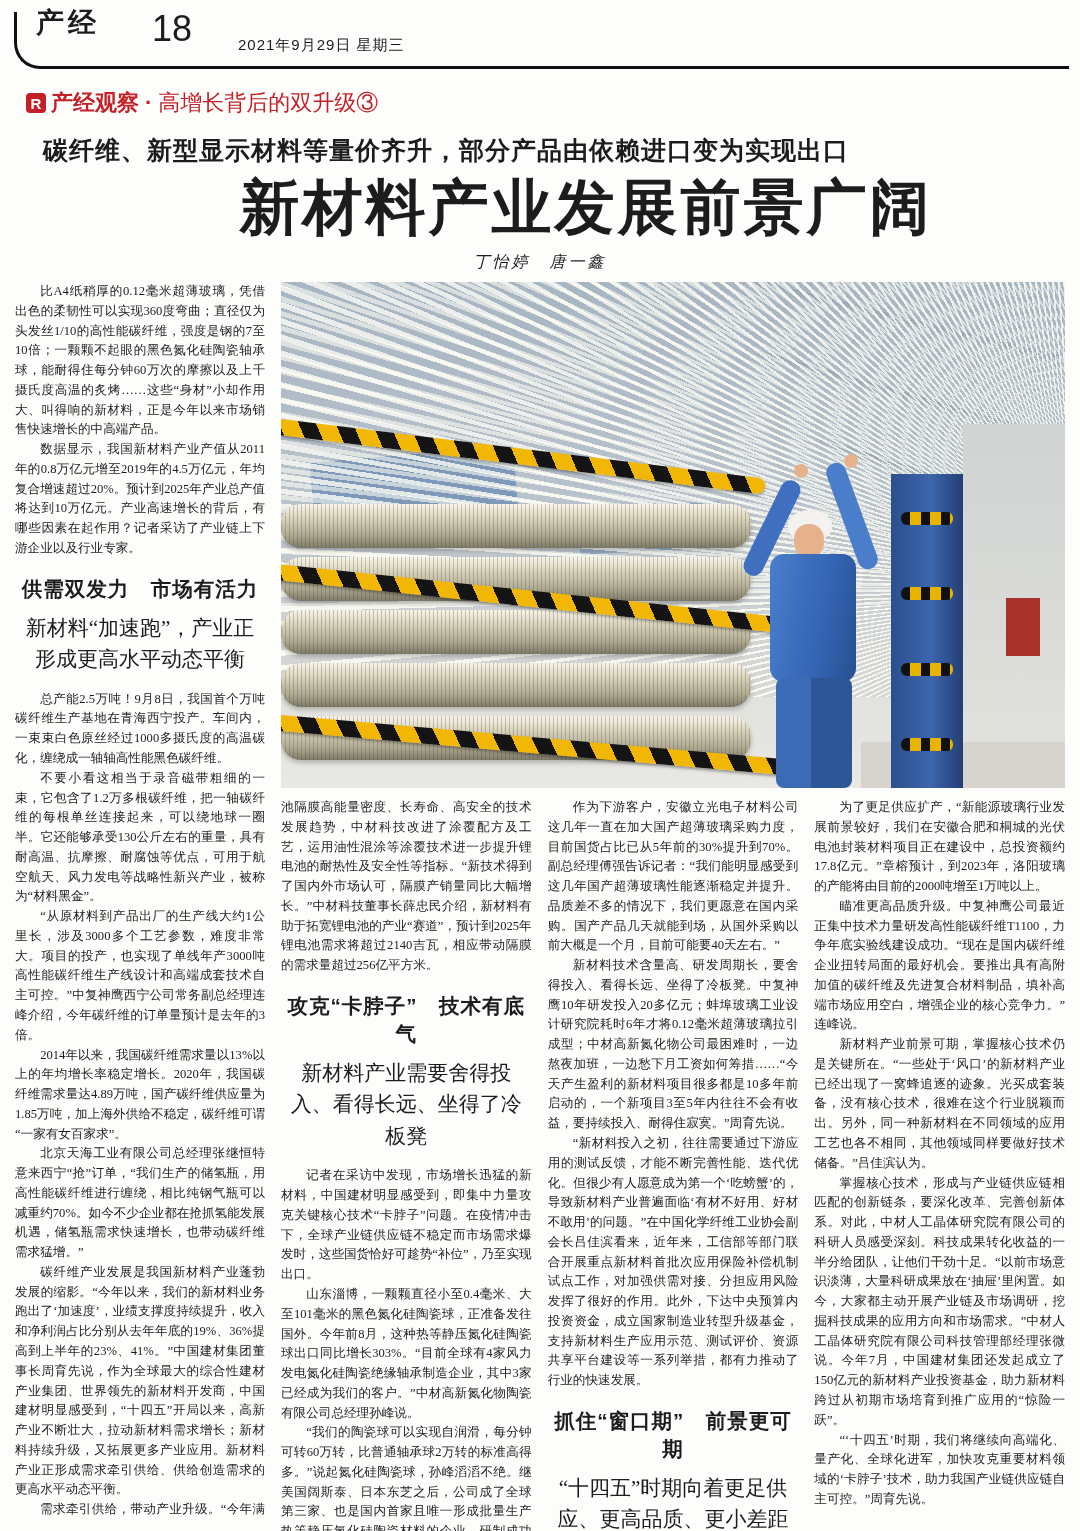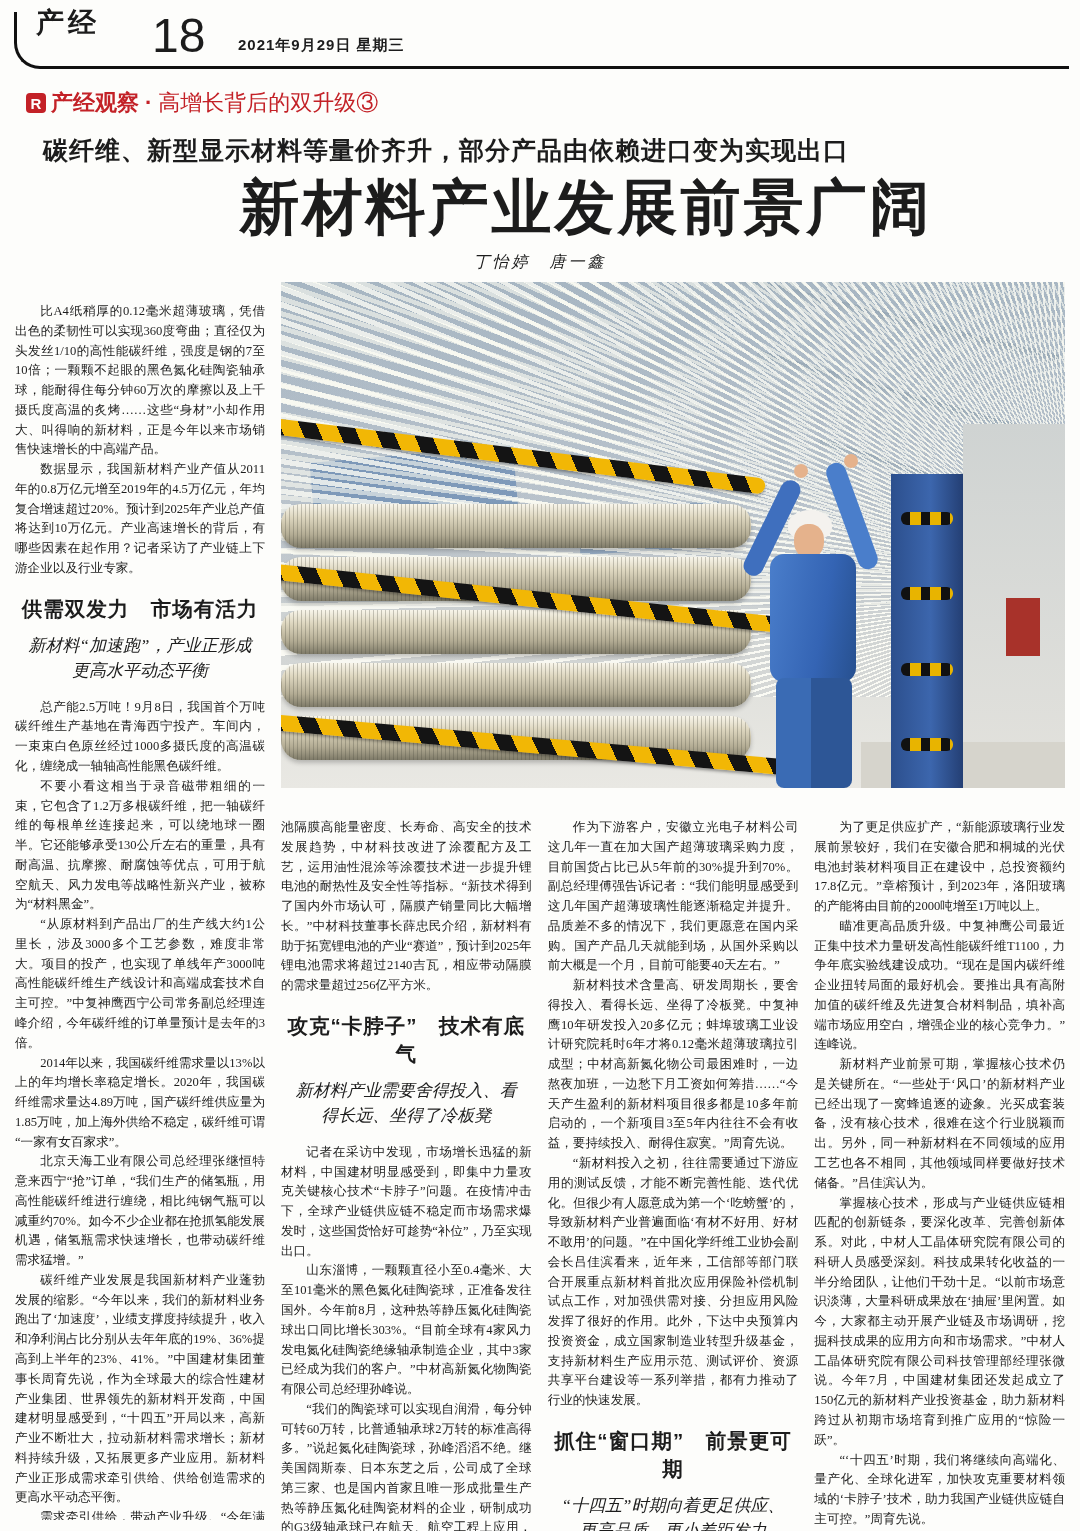--- a/index.html
+++ b/index.html
@@ -6,50 +6,50 @@
   .page{position:relative;width:1080px;height:1531px;margin:0 auto;background:#fdfdfb;
         overflow:hidden;border-right:2px solid #cfcfcb;border-bottom:2px solid #cfcfcb;
         font-family:"Liberation Serif",serif;color:#1c1c1c;}
   
   .masthead{position:absolute;left:0;top:0;width:1080px;height:70px;}
   .mast-rule{position:absolute;left:14px;top:12px;width:1052px;height:54px;
              border-left:3px solid #111;border-bottom:3px solid #111;border-bottom-left-radius:26px;}
   .section-name{position:absolute;left:36px;top:4px;font-family:"Liberation Sans",sans-serif;
                 font-weight:bold;font-size:28px;letter-spacing:4px;text-align:center;}
   .page-no{position:absolute;left:152px;top:8px;font-family:"Liberation Sans",sans-serif;
-           font-weight:400;font-size:48px;}
+           font-weight:400;font-size:36px;}
   .date-line{position:absolute;left:238px;top:36px;font-family:"Liberation Sans",sans-serif;
-             font-weight:bold;font-size:15px;letter-spacing:1px;}
+             font-weight:normal;font-size:15px;letter-spacing:1px;}
   
   .tag{position:absolute;left:26px;top:88px;font-family:"Liberation Sans",sans-serif;
        color:#c32127;font-size:22px;display:flex;align-items:center;gap:5px;}
   .tag-logo{display:inline-flex;align-items:center;justify-content:center;width:20px;height:20px;
             background:#c32127;color:#fff;border-radius:4px;font-size:15px;font-weight:bold;}
   .tag-series{font-weight:bold;}
   .tag-dot{font-weight:bold;margin:0 1px;}
   
   .deck{position:absolute;left:0;top:134px;width:892px;text-align:center;
         font-family:"Liberation Sans",sans-serif;font-weight:bold;font-size:25px;letter-spacing:1px;}
   .headline{position:absolute;left:0;top:168px;width:1080px;text-align:center;
             font-family:"Liberation Sans",sans-serif;font-weight:900;font-size:60px;letter-spacing:3px;padding-left:46px;}
   .byline{position:absolute;left:0;top:252px;width:1080px;text-align:center;
           font-style:italic;font-size:16px;letter-spacing:3px;}
   
   .content{position:absolute;left:15px;top:282px;width:1050px;height:1238px;display:flex;gap:16px;}
-  .col{width:250px;flex:0 0 250px;overflow:hidden;margin-top:20px;}
+  .col{width:250px;flex:0 0 250px;overflow:hidden;}
   .right-zone{width:784px;flex:0 0 784px;display:flex;flex-direction:column;}
   .cols3{display:flex;gap:16px;margin-top:10px;flex:1;}
   .cols3 .col{width:250px;flex:1 1 0;}
   .t{margin:0;font-size:12.6px;line-height:1.57;text-align:justify;text-indent:2em;}
   .noind{text-indent:0;}
   .secblock{margin:16px 0 14px 0;}
   .sec-title{margin:0;text-align:center;font-family:"Liberation Sans",sans-serif;
              font-weight:bold;font-size:20.5px;letter-spacing:1px;}
-  .sec-sub{margin:10px auto 0 auto;max-width:232px;text-align:center;font-style:italic;
-           font-size:17px;line-height:1.5;}
+  .sec-sub{margin:10px auto 0 auto;max-width:232px;text-align:center;
+           font-size:21px;line-height:1.5;}
   
   .photo{position:relative;width:784px;height:506px;flex:0 0 506px;overflow:hidden;
          background:linear-gradient(180deg,#aebdc9 0%,#c3ccd4 40%,#dedfdb 72%,#e9e8e3 100%);}
   .strand-fan{position:absolute;left:-12%;top:-14%;width:124%;height:96%;opacity:.9;
       background:repeating-conic-gradient(from 196deg at 92% 78%,rgba(255,255,248,.95) 0deg .38deg,rgba(150,164,178,.18) .38deg 1.05deg);}
   .strand-fan2{position:absolute;left:-10%;top:-6%;width:115%;height:70%;opacity:.65;
       background:repeating-conic-gradient(from 188deg at 110% 95%,rgba(250,250,240,.9) 0deg .3deg,rgba(130,145,160,.12) .3deg .85deg);}
   .ceiling-blue{position:absolute;background:#3d6ea9;opacity:.55;}
   .beam{position:absolute;background:linear-gradient(180deg,#93a5b2,#b9c5cd);opacity:.8;}
   .rollers{position:absolute;left:0;bottom:0;width:60%;height:58%;}

